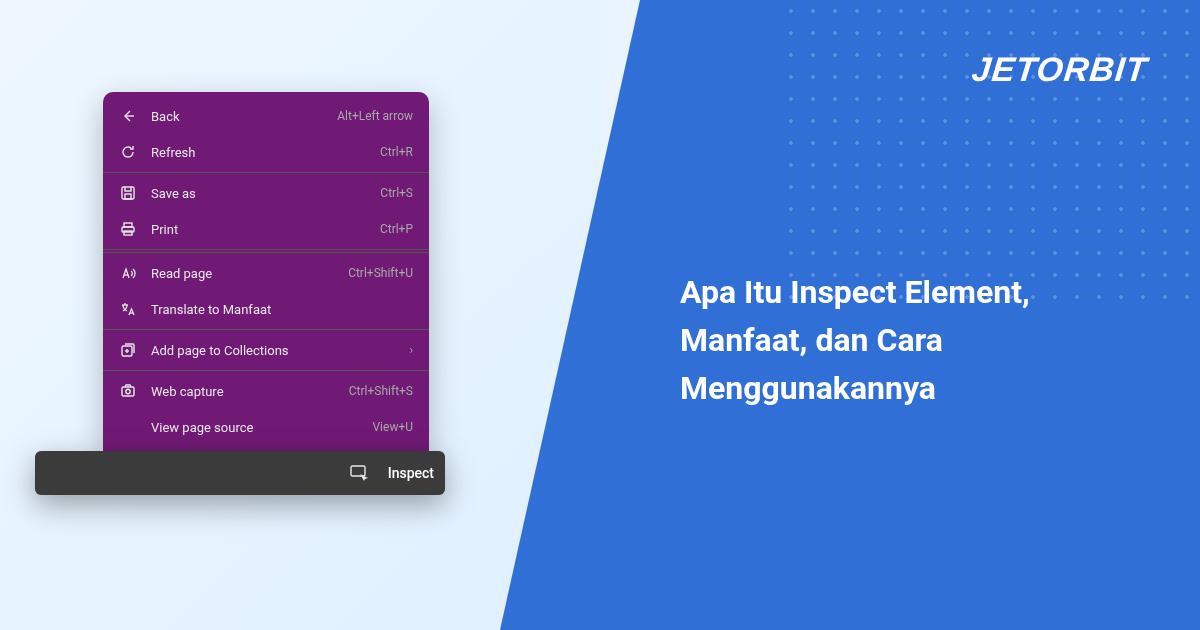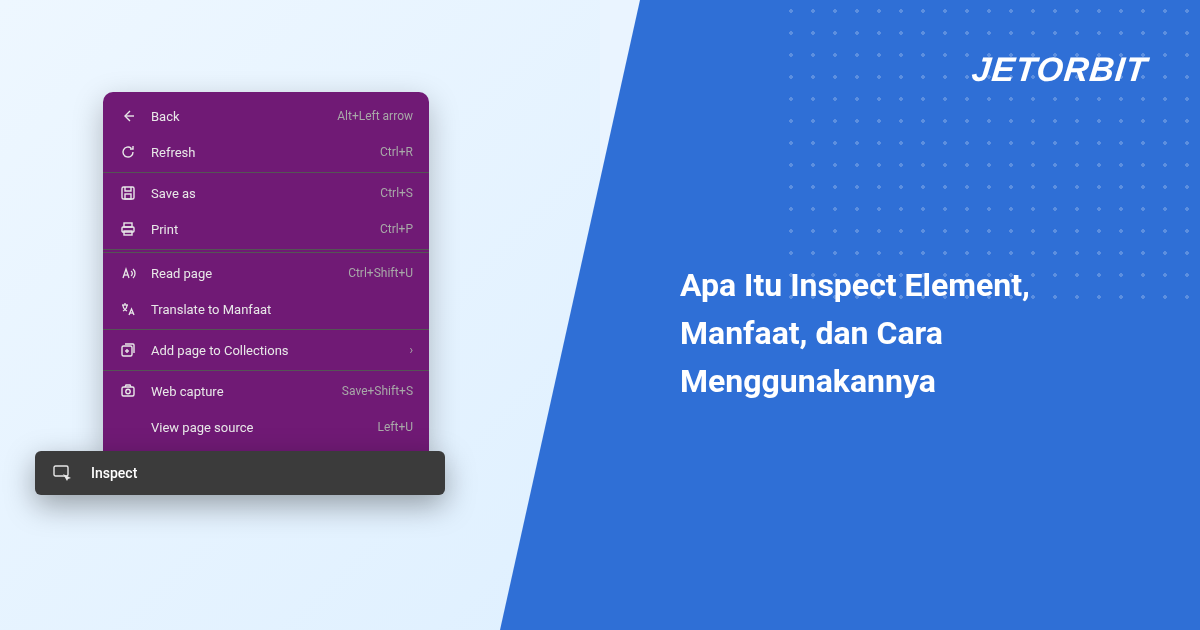--- a/index.html
+++ b/index.html
@@ -38,21 +38,21 @@
   font-family: "Segoe UI", Arial, sans-serif;
   font-size: 34px;
   font-weight: 700;
   letter-spacing: 1px;
   color: #fff;
   font-style: italic;
   transform: skewX(-6deg);
 }
 .heading {
   position: absolute;
-  top: 261px;
+  top: 268px;
   left: 680px;
   width: 460px;
   color: #fff;
   font-size: 32px;
   font-weight: 700;
   line-height: 1.5;
 }
 .context-wrap {
   position: absolute;
   left: 35px;
@@ -101,23 +101,24 @@
   background: #555;
   margin: 2px 0;
 }
 .inspect-bar {
   width: 410px;
   height: 44px;
   background: #3b3b3b;
   border-radius: 6px;
   display: flex;
   align-items: center;
-  padding: 0 18px;
+  padding: 0 11px;
   box-shadow: 0 10px 30px rgba(0,0,0,0.35);
   margin-top: 0;
+  justify-content: flex-end;
 }
 .inspect-bar .icon {
   width: 20px;
   height: 18px;
   margin-right: 18px;
   display: flex;
   align-items: center;
   justify-content: center;
   color: #e8e8e8;
 }
@@ -228,26 +229,26 @@
       <div class="separator"></div>
       <div class="menu-item">
         <span class="icon">
           <svg width="16" height="16" viewBox="0 0 16 16" fill="none" stroke="currentColor" stroke-width="1.4">
             <rect x="2" y="4" width="12" height="9" rx="1.5"></rect>
             <path d="M5 4l1-2h4l1 2"></path>
             <circle cx="8" cy="8.5" r="2.2"></circle>
           </svg>
         </span>
         <span class="label">Web capture</span>
-        <span class="shortcut">Save+Shift+S</span>
+        <span class="shortcut">Ctrl+Shift+S</span>
       </div>
       <div class="menu-item">
         <span class="icon"></span>
         <span class="label">View page source</span>
-        <span class="shortcut">Left+U</span>
+        <span class="shortcut">View+U</span>
       </div>
     </div>
   <div class="inspect-bar">
     <span class="icon">
       <svg width="20" height="16" viewBox="0 0 20 16" fill="none" stroke="currentColor" stroke-width="1.4">
         <rect x="1" y="1" width="14" height="10" rx="1.5"></rect>
         <path d="M10 9 L18 13 L15 14 L14 16 Z" fill="currentColor" stroke="none"></path>
       </svg>
     </span>
     <span class="label">Inspect</span>

